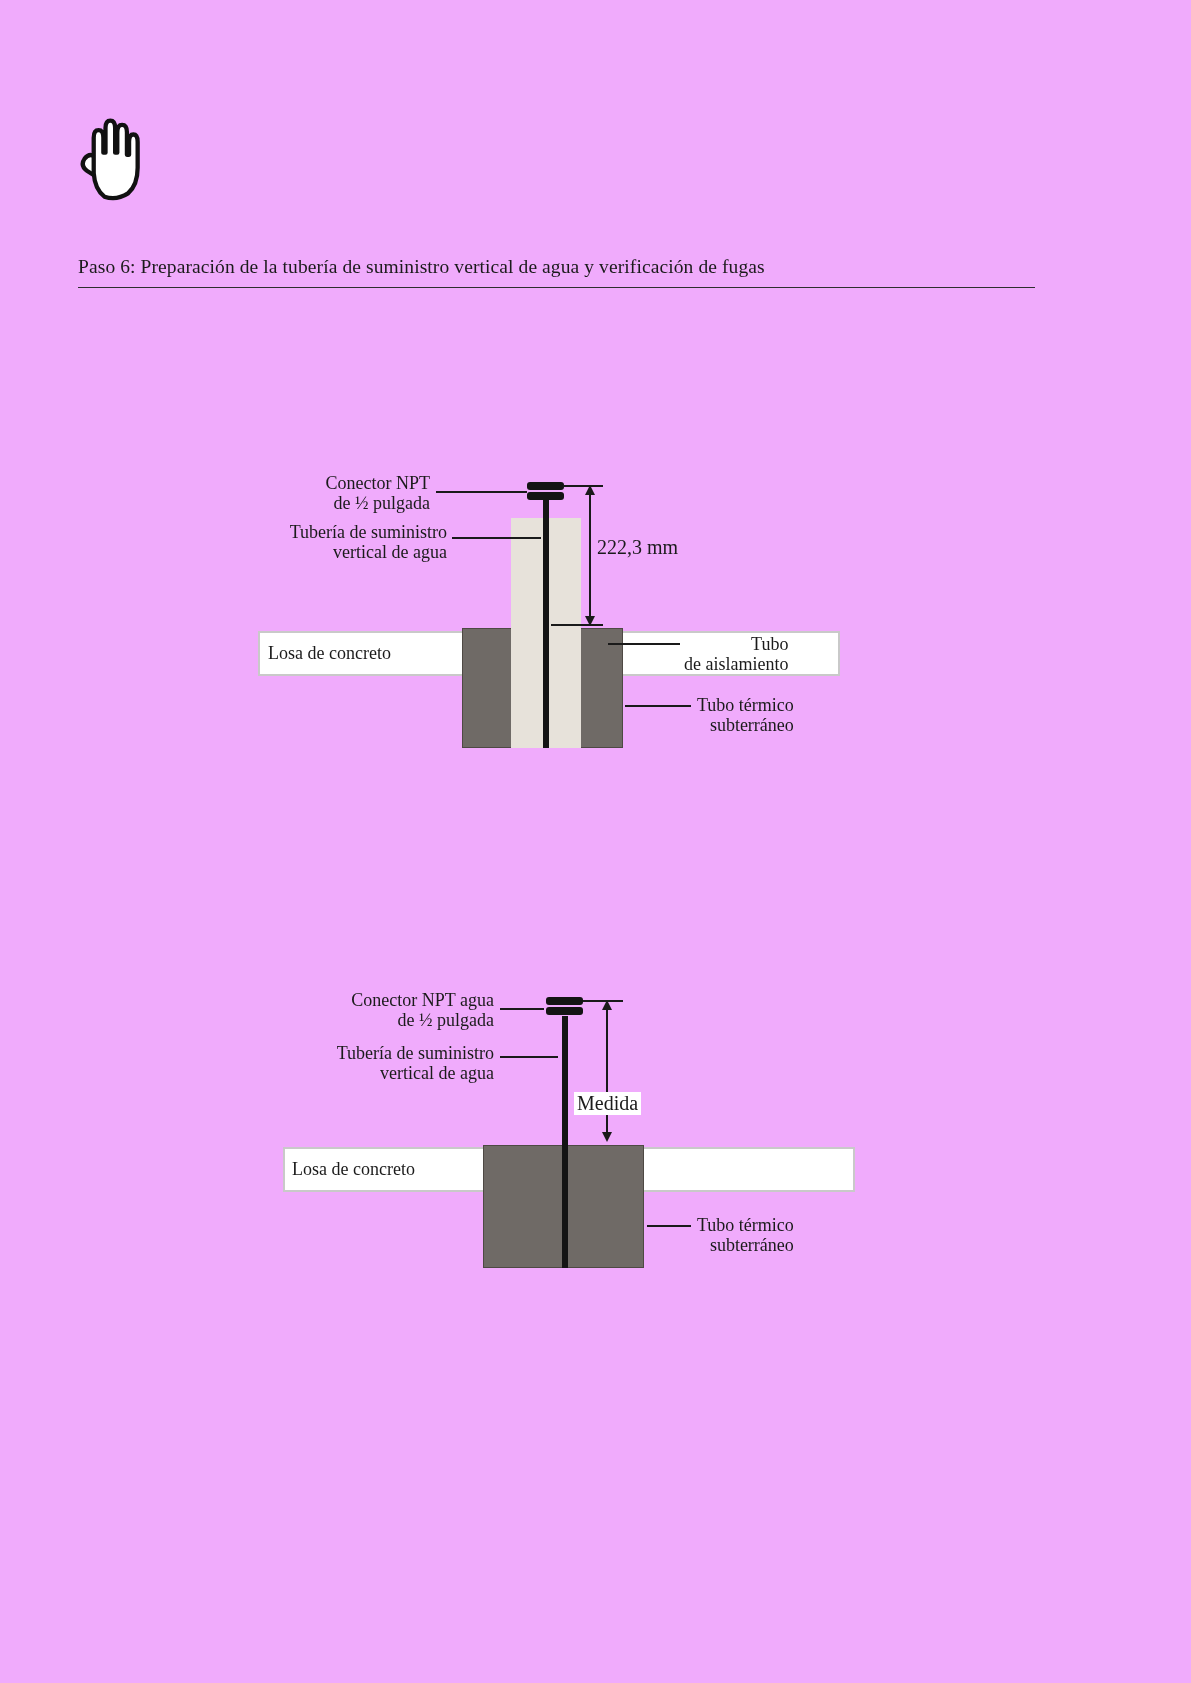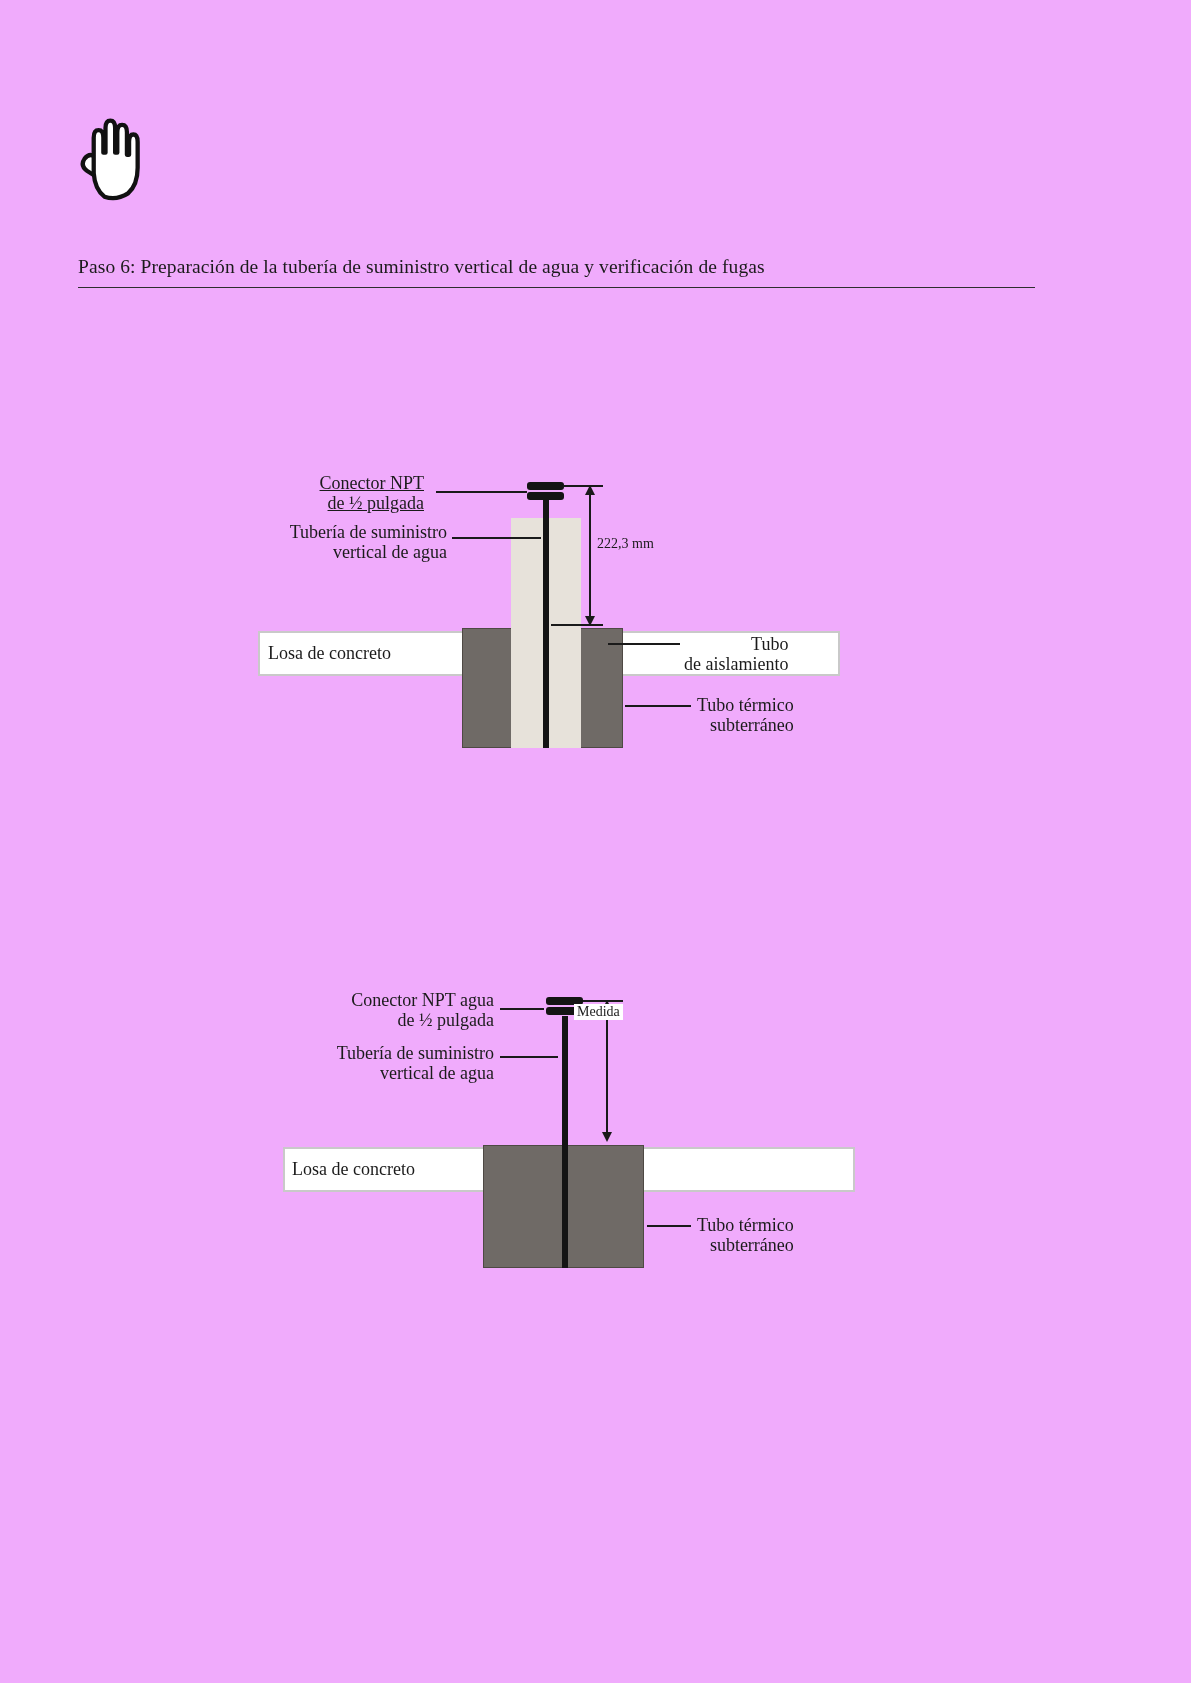--- a/index.html
+++ b/index.html
@@ -36,21 +36,21 @@
   .slab{position:absolute;background:#fff;border:2px solid var(--slab_border);z-index:1;}
   .block{position:absolute;background:var(--block_fill);border:1px solid #4e4944;z-index:2;}
   .tube{position:absolute;background:var(--tube_fill);z-index:3;}
   .pipe{position:absolute;background:#141414;z-index:4;}
 
   .connector{position:absolute;z-index:5;}
   .connector .rib{position:absolute;left:0;width:100%;height:8px;background:#141414;border-radius:3px;}
   .connector .rib.r1{top:0;}
   .connector .rib.r2{top:10px;}
 
-  .dim-label{position:absolute;font-size:14px;color:#1b1b1b;z-index:13;}
+  .dim-label{position:absolute;font-size:20px;color:#1b1b1b;z-index:13;}
   .dim-label.boxed{background:#fff;padding:0 3px;}
 </style>
 </head>
 <body>
 
 <div class="page">
 
   <svg class="hand" viewBox="0 0 60 84" aria-hidden="true">
     <g fill="#ffffff" stroke="#111111" stroke-width="4" stroke-linejoin="round" stroke-linecap="round">
       <path d="M20 64 L6 55 Q-1 50 3.5 43.5 Q8 37.5 14 42 L26 51 Z"></path>
@@ -78,21 +78,21 @@
       <div class="rib r2"></div>
     </div>
 
     <div class="hline" style="left:563px;top:485px;width:40px;"></div>
     <div class="hline" style="left:551px;top:624px;width:52px;"></div>
     <div class="vline" style="left:589px;top:488px;height:132px;"></div>
     <div class="arr up" style="left:585px;top:485px;"></div>
     <div class="arr down" style="left:585px;top:616px;"></div>
     <div class="dim-label" style="left:597px;top:536px;">222,3 mm</div>
 
-    <div class="lbl right" style="left:204px;top:473px;width:220px;text-decoration:underline;">
+    <div class="lbl right" style="left:210px;top:473px;width:220px;">
       <span>Conector NPT</span><br>
       <span>de ½ pulgada</span>
     </div>
     <div class="hline" style="left:436px;top:491px;width:91px;"></div>
 
     <div class="lbl right" style="left:210px;top:522px;width:237px;">
       <span>Tubería de suministro</span><br>
       <span>vertical de agua</span>
     </div>
     <div class="hline" style="left:452px;top:537px;width:89px;"></div>
@@ -123,21 +123,21 @@
 
     <div class="connector" style="left:546px;top:997px;width:37px;height:19px;">
       <div class="rib r1"></div>
       <div class="rib r2"></div>
     </div>
 
     <div class="hline" style="left:583px;top:1000px;width:40px;"></div>
     <div class="vline" style="left:606px;top:1003px;height:130px;"></div>
     <div class="arr up" style="left:602px;top:1000px;"></div>
     <div class="arr down" style="left:602px;top:1132px;"></div>
-    <div class="dim-label boxed" style="left:574px;top:1004px;">Medida</div>
+    <div class="dim-label boxed" style="left:574px;top:1092px;">Medida</div>
 
     <div class="lbl right" style="left:250px;top:990px;width:244px;">
       <span>Conector NPT agua</span><br>
       <span>de ½ pulgada</span>
     </div>
     <div class="hline" style="left:500px;top:1008px;width:44px;"></div>
 
     <div class="lbl right" style="left:250px;top:1043px;width:244px;">
       <span>Tubería de suministro</span><br>
       <span>vertical de agua</span>

